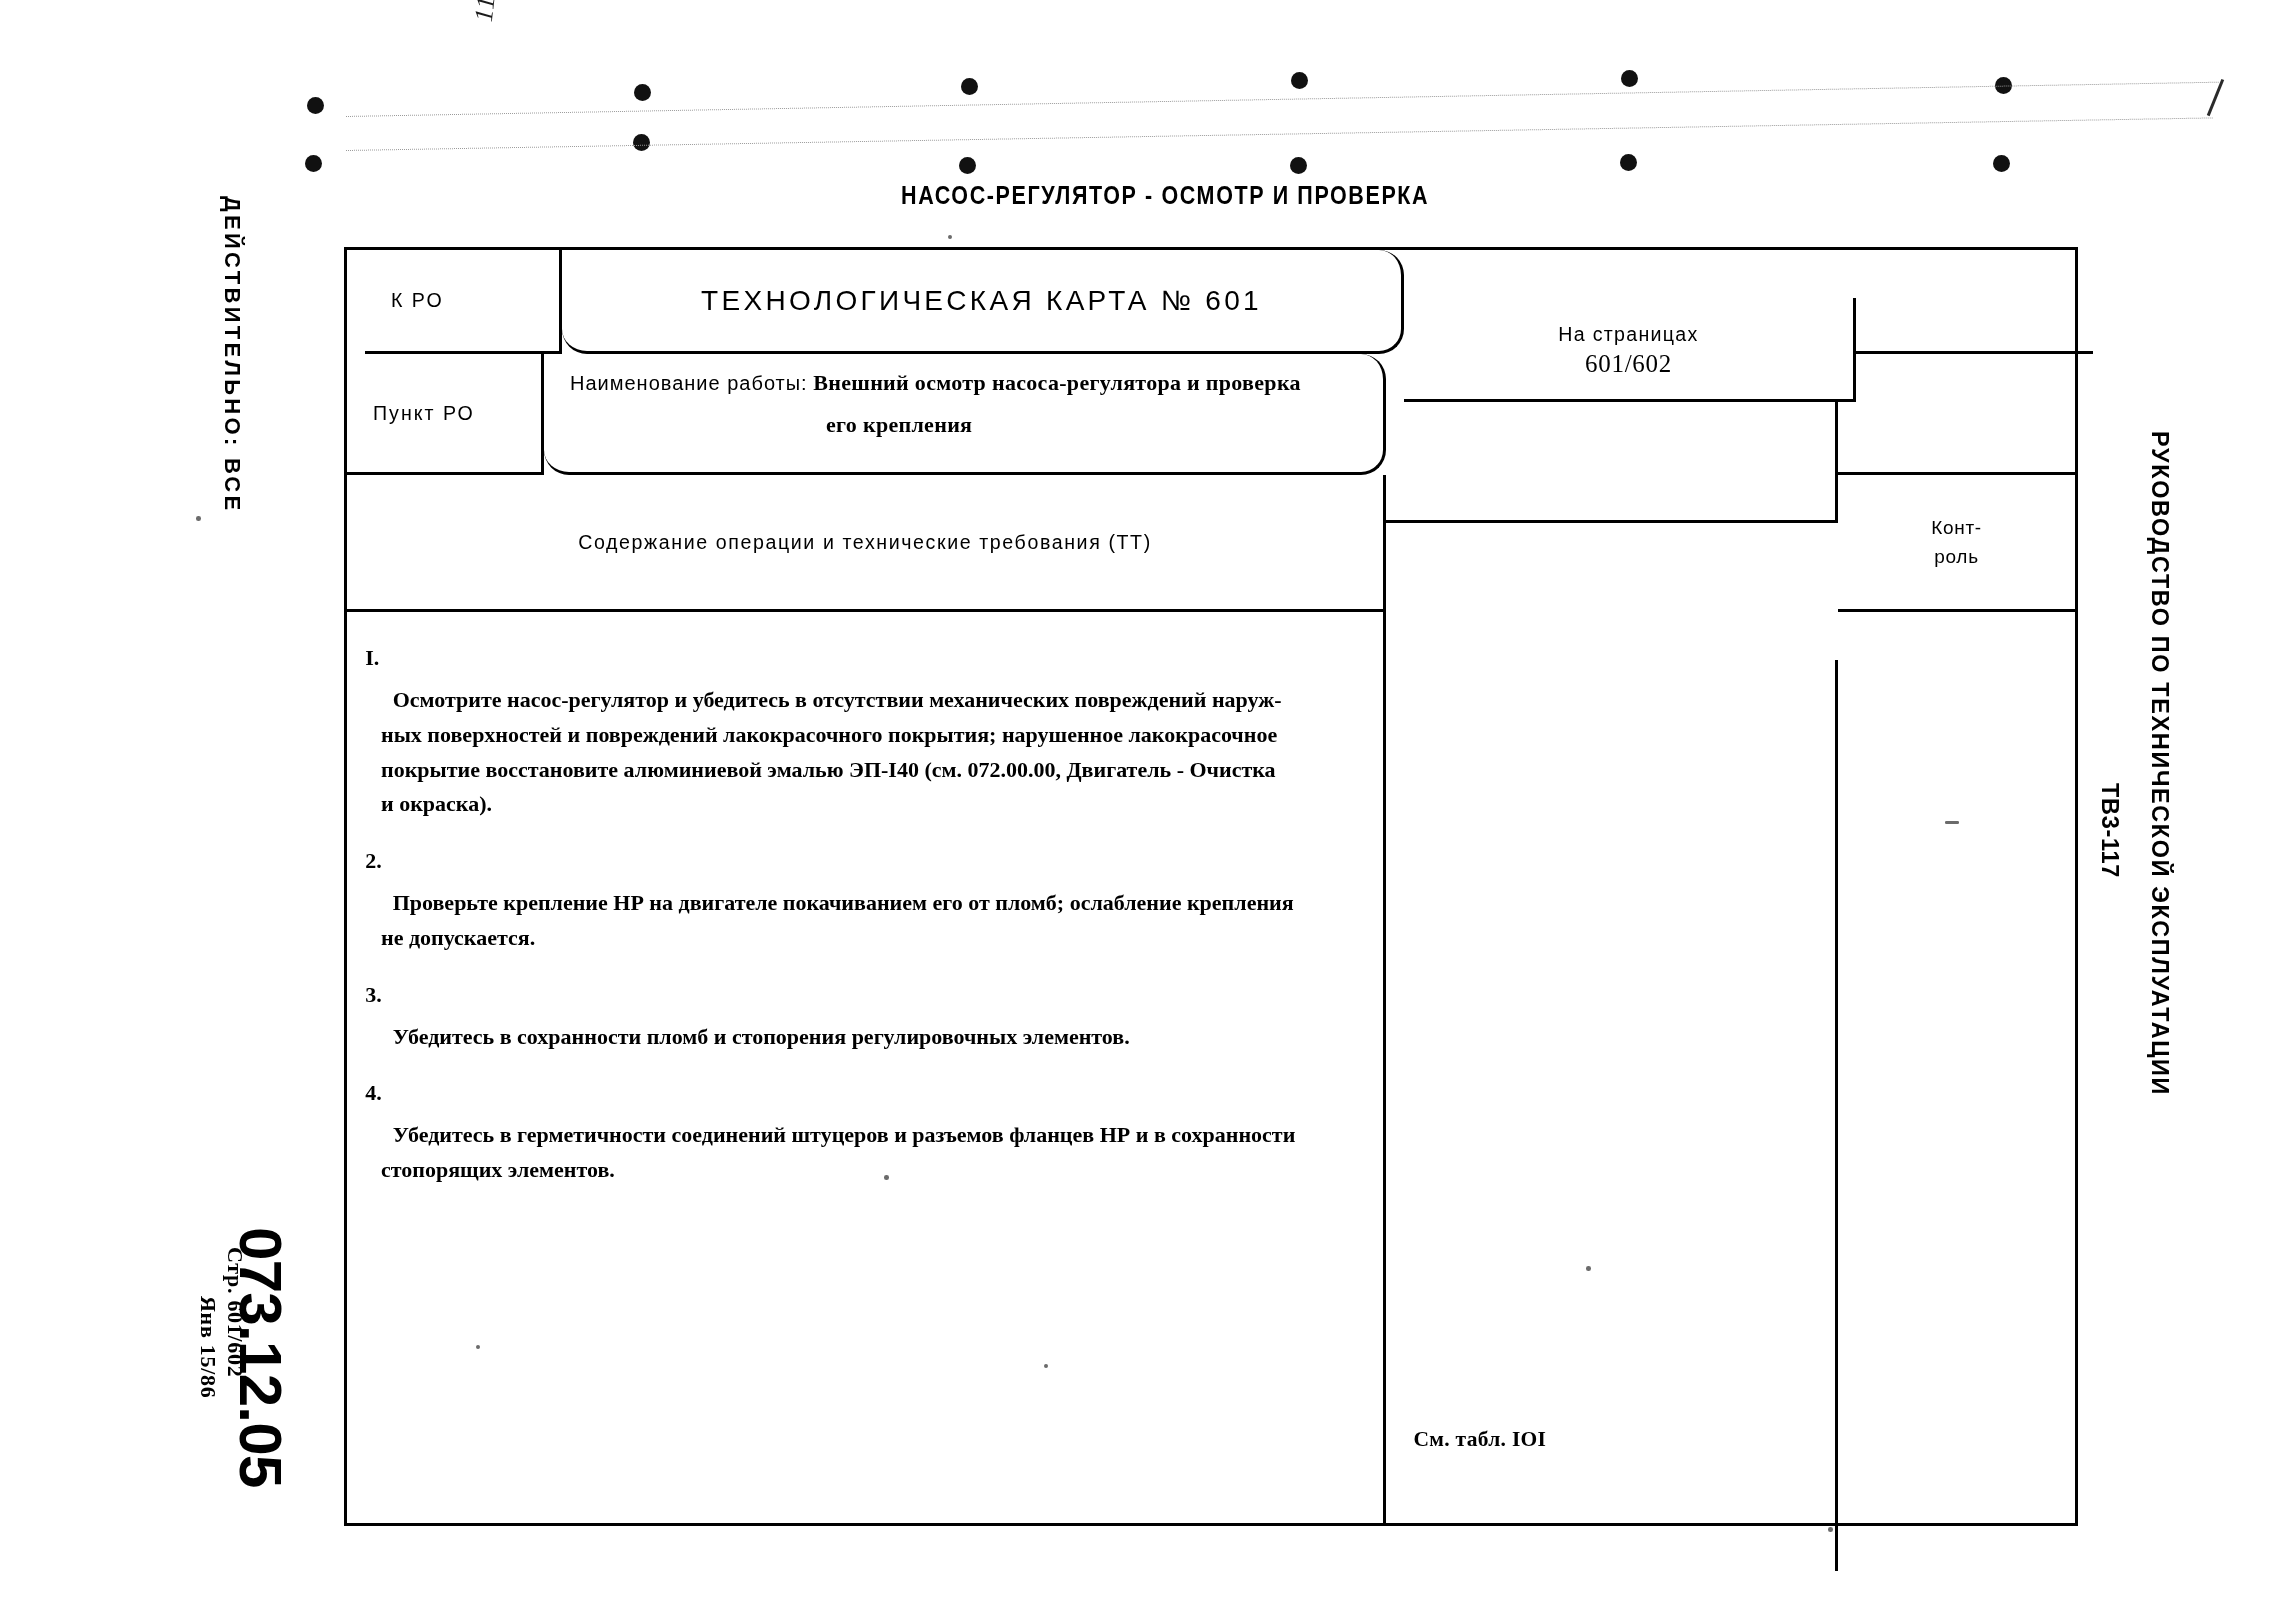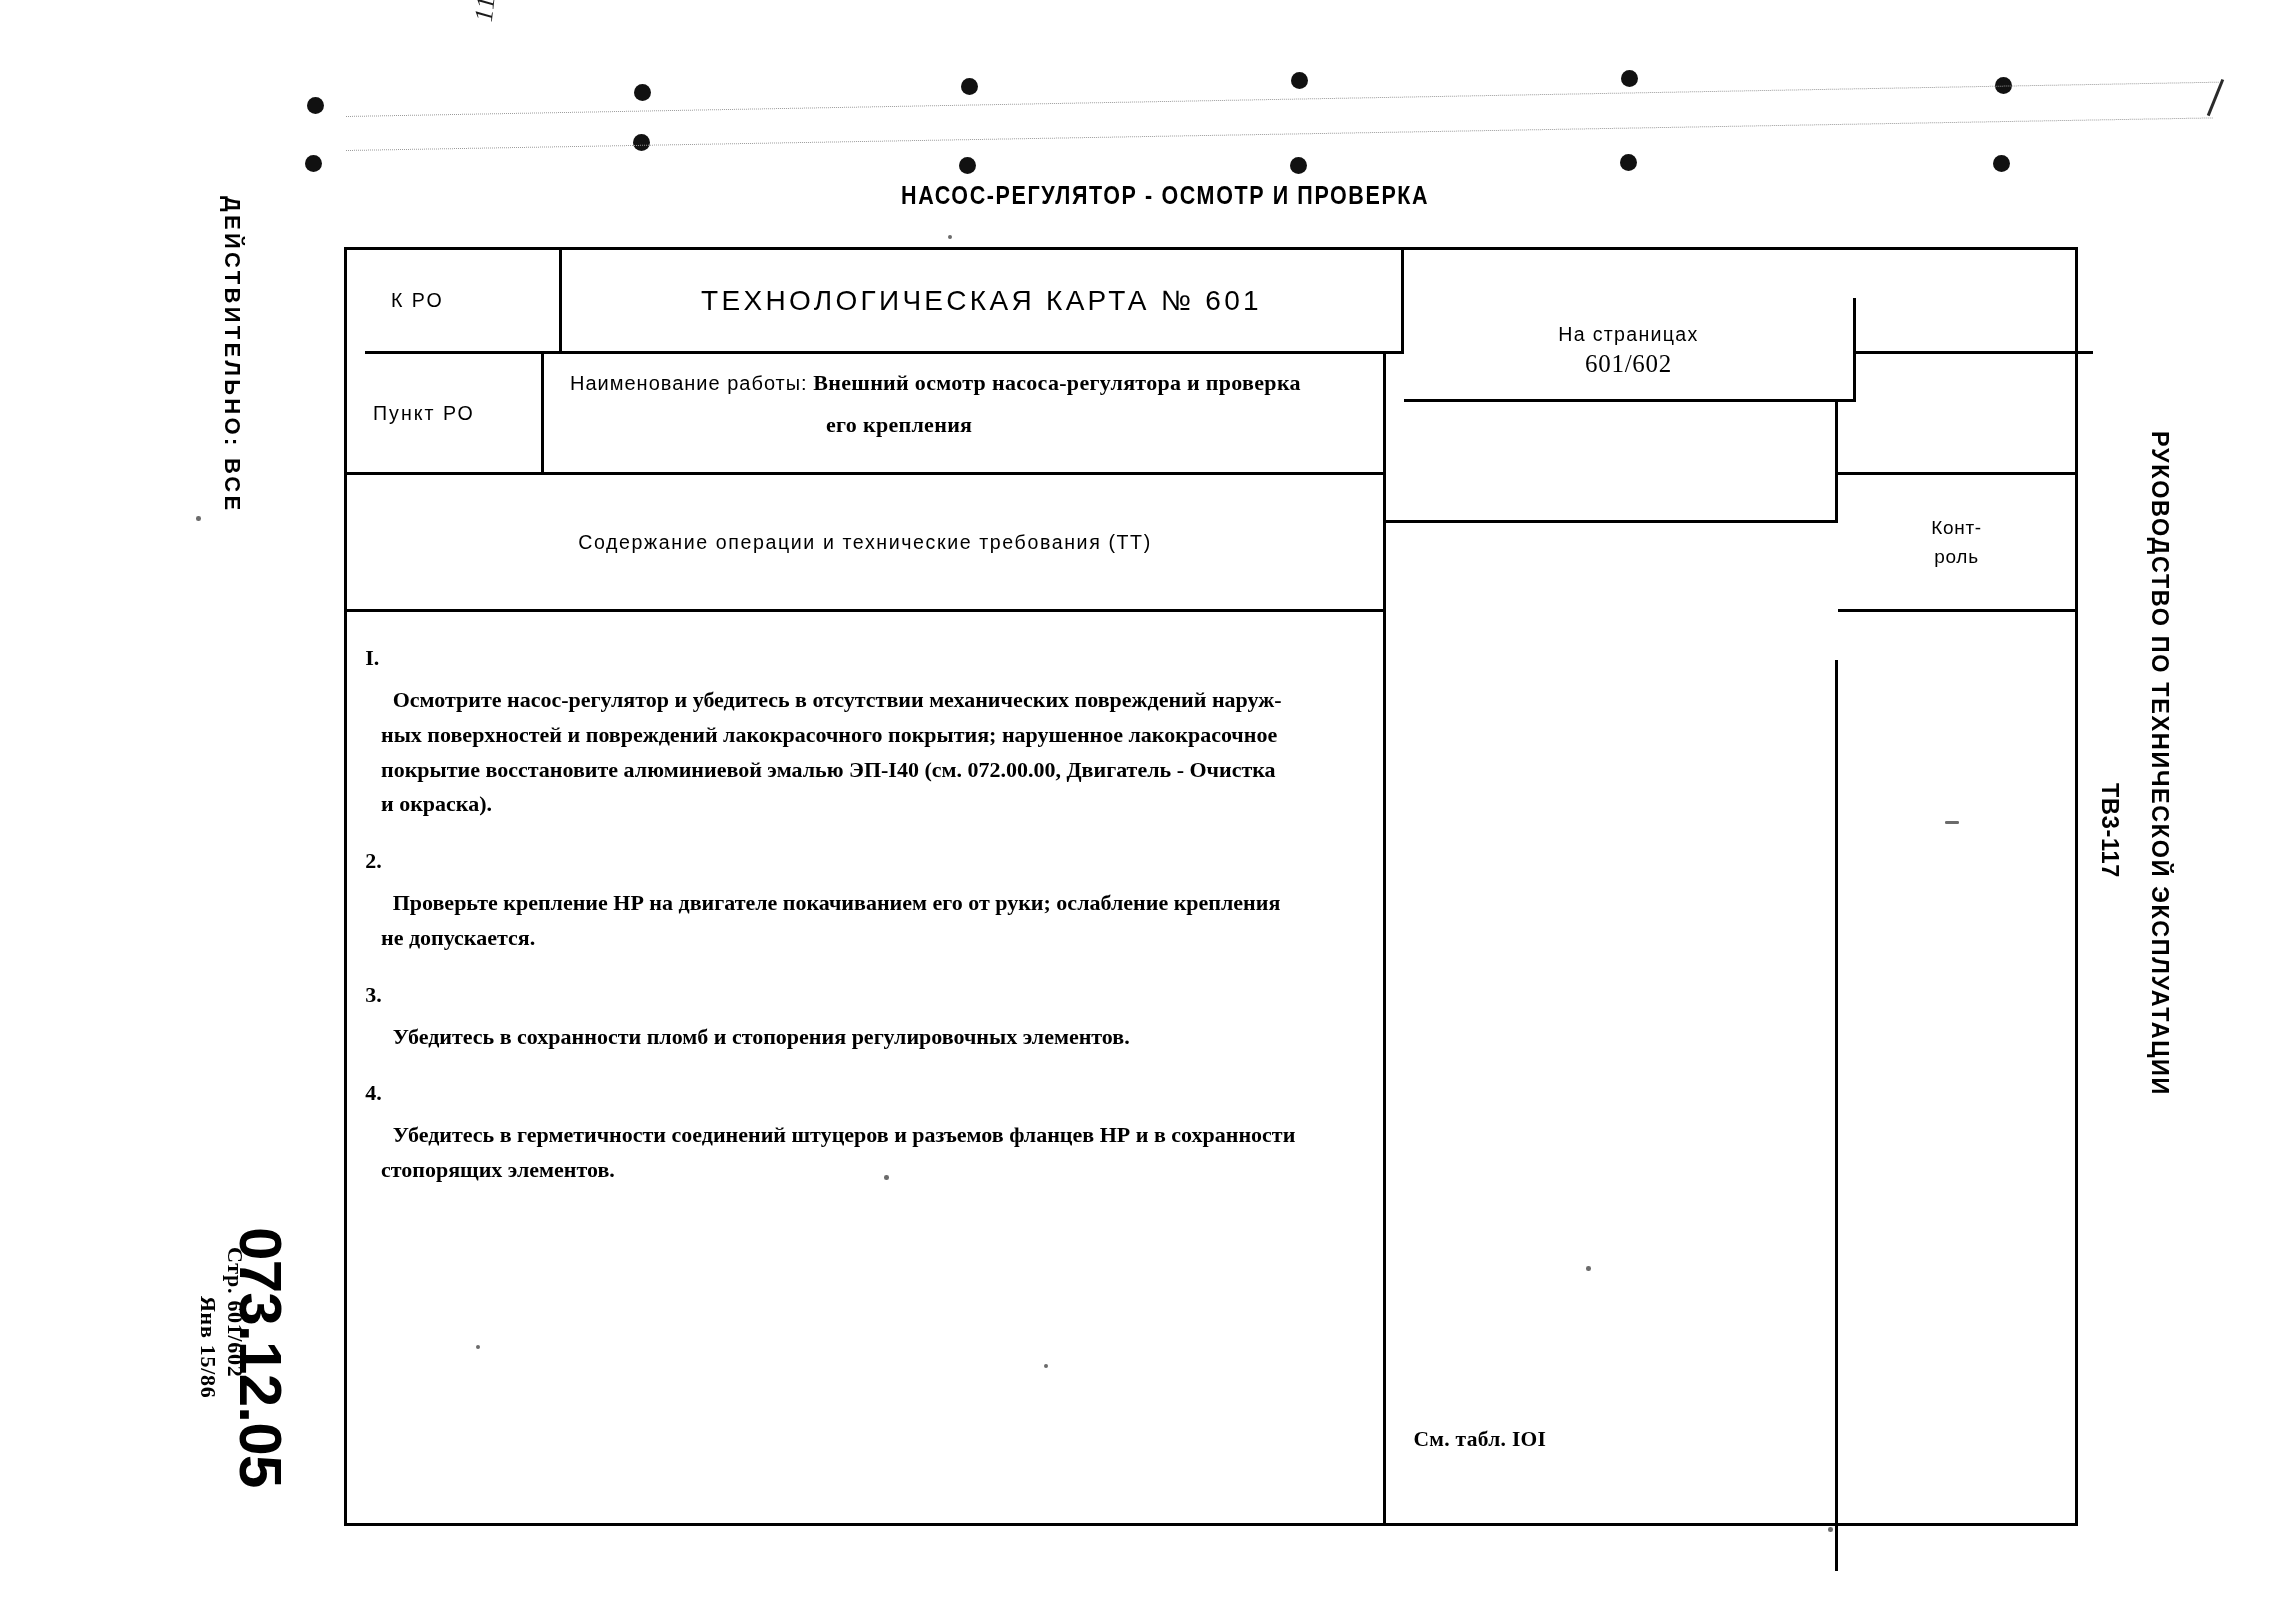--- a/index.html
+++ b/index.html
@@ -100,21 +100,21 @@
   .r2{position:absolute;left:0;top:104px;width:100%;height:121px;}
   .r3{position:absolute;left:0;top:225px;width:100%;height:137px;}
   .r4{position:absolute;left:0;top:362px;width:100%;bottom:0;}
 
   .cell{position:absolute;top:0;height:100%;box-sizing:border-box;}
 
   .bord-r{border-right:3.3px solid #000;}
   .bord-b{border-bottom:3.3px solid #000;}
 
   .c-left{left:0;width:197px;}
-  .c-mid{left:197px;width:842px;}
+  .c-mid{left:197px;width:842px;border-radius:25px;}
   .c-dev{left:1039px;width:452px;margin-top:48px;}
   .c-ctl{left:1491px;right:0;width:237px;}
 
   .vcenter{display:flex;align-items:center;}
   .hcenter{justify-content:center;}
 
   .lbl-sm{
     font-size:19.6px;letter-spacing:2px;font-weight:400;
     font-family:"Liberation Sans", sans-serif;
   }
@@ -270,21 +270,21 @@
                 <div class="txt">
                   <span class="l">Осмотрите насос-регулятор и убедитесь в отсутствии механических повреждений наруж-</span>
                   <span class="l ind">ных поверхностей и повреждений лакокрасочного покрытия; нарушенное лакокрасочное</span>
                   <span class="l ind">покрытие восстановите алюминиевой эмалью ЭП-I40 (см. 072.00.00, Двигатель - Очистка</span>
                   <span class="l ind">и окраска).</span>
                 </div>
               </div>
               <div class="li">
                 <div class="num">2.</div>
                 <div class="txt">
-                  <span class="l">Проверьте крепление НР на двигателе покачиванием его от руки; ослабление крепления</span>
+                  <span class="l">Проверьте крепление НР на двигателе покачиванием его от пломб; ослабление крепления</span>
                   <span class="l ind">не допускается.</span>
                 </div>
               </div>
               <div class="li">
                 <div class="num">3.</div>
                 <div class="txt">
                   <span class="l">Убедитесь в сохранности пломб и стопорения регулировочных элементов.</span>
                 </div>
               </div>
               <div class="li">

